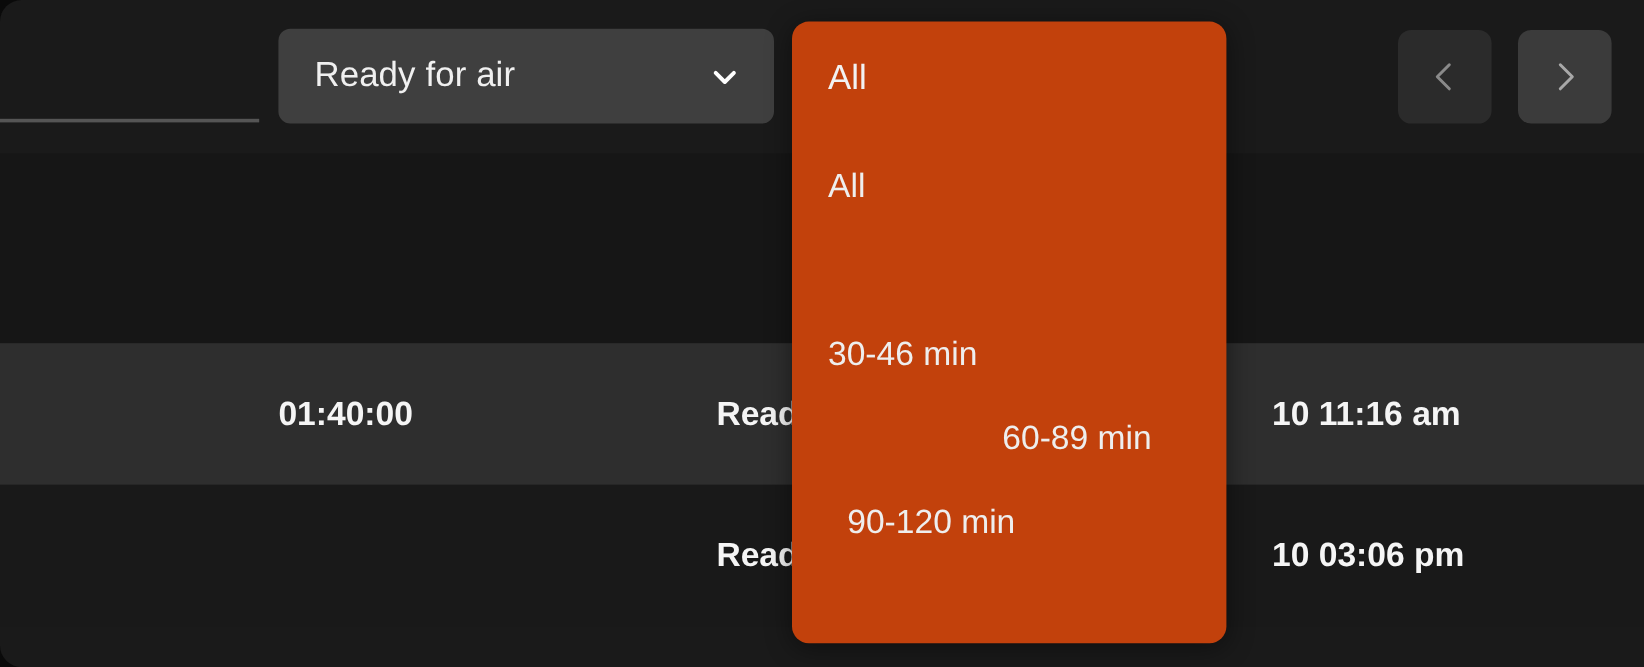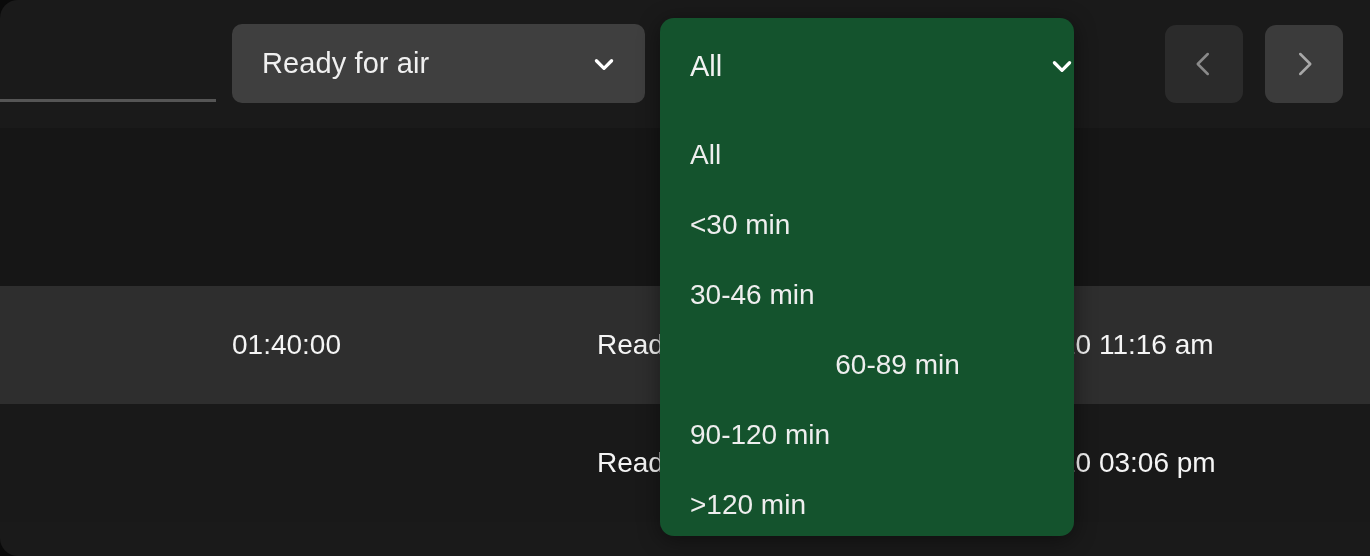--- a/index.html
+++ b/index.html
@@ -142,35 +142,35 @@
     height: 118px;
   }
   #row-0 { top: 158px; background: #2e2e2e; }
   #row-1 { top: 276px; background: #191919; }
   .cell {
     position: absolute;
     top: 50%;
     transform: translateY(-50%);
     color: #f5f5f5;
     font-size: 28px;
-    font-weight: normal;
+    font-weight: bold;
     white-space: nowrap;
   }
   .c-duration { left: 232px; }
   .c-status   { left: 597px; }
   .c-updated  { left: 1060px; }
 
   
   .dropdown {
     position: absolute;
     left: 660px;
     top: 18px;
-    width: 414px;
+    width: 362px;
     height: 518px;
-    background: #14532d;
+    background: #c2410c;
     border-radius: 14px;
     box-shadow: 0 4px 22px rgba(0,0,0,0.45);
     overflow: hidden;
   }
   .dd-header {
     position: absolute;
     left: 0; top: 0;
     width: 445px;
     height: 96px;
     cursor: pointer;
@@ -268,31 +268,25 @@
         <div class="chev">
           <svg viewBox="0 0 24 24" fill="none" stroke="#ffffff" stroke-width="3" stroke-linecap="round" stroke-linejoin="round">
             <polyline points="5,9 12,16 19,9"></polyline>
           </svg>
         </div>
       </div>
 
       <div class="dd-option" style="top:102px;">
         <span>All</span>
       </div>
-      <div class="dd-option" style="top:172px;">
-        <span>&lt;30 min</span>
-      </div>
       <div class="dd-option" style="top:242px;">
         <span>30-46 min</span>
       </div>
       <div class="dd-option" style="top:312px;justify-content:center;">
         <span>60-89 min</span>
       </div>
-      <div class="dd-option" style="top:382px;">
+      <div class="dd-option" style="top:382px;padding-left:16px;">
         <span>90-120 min</span>
-      </div>
-      <div class="dd-option" style="top:452px;">
-        <span>&gt;120 min</span>
       </div>
     </div>
 
   </div>
 </div>
 
 </body></html>

